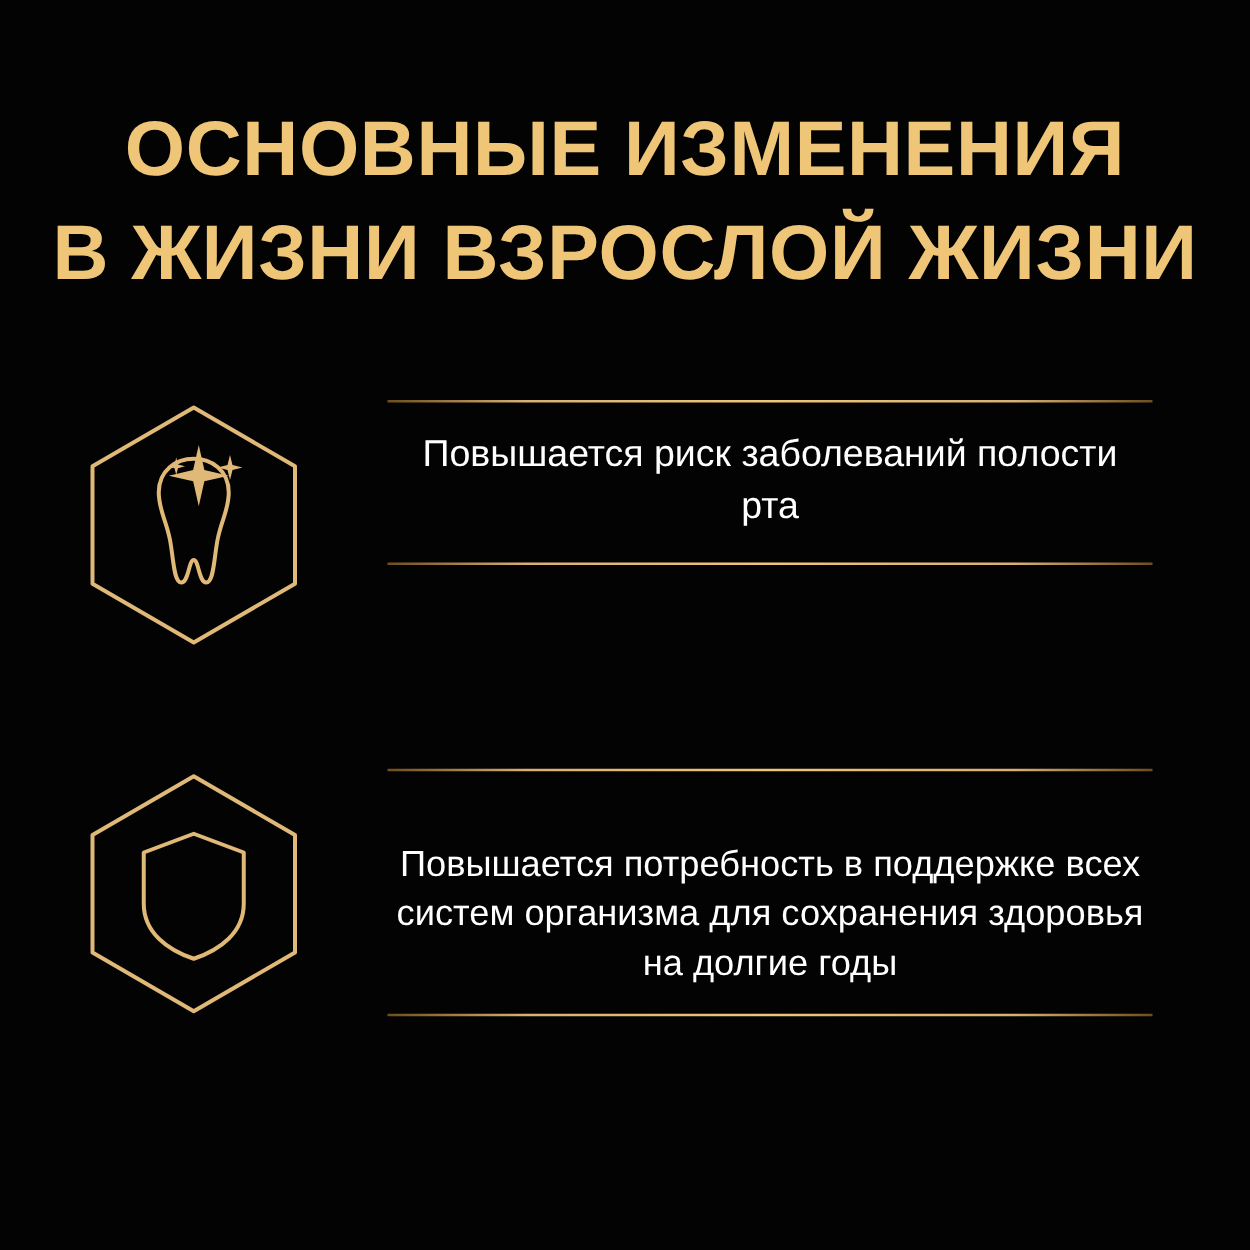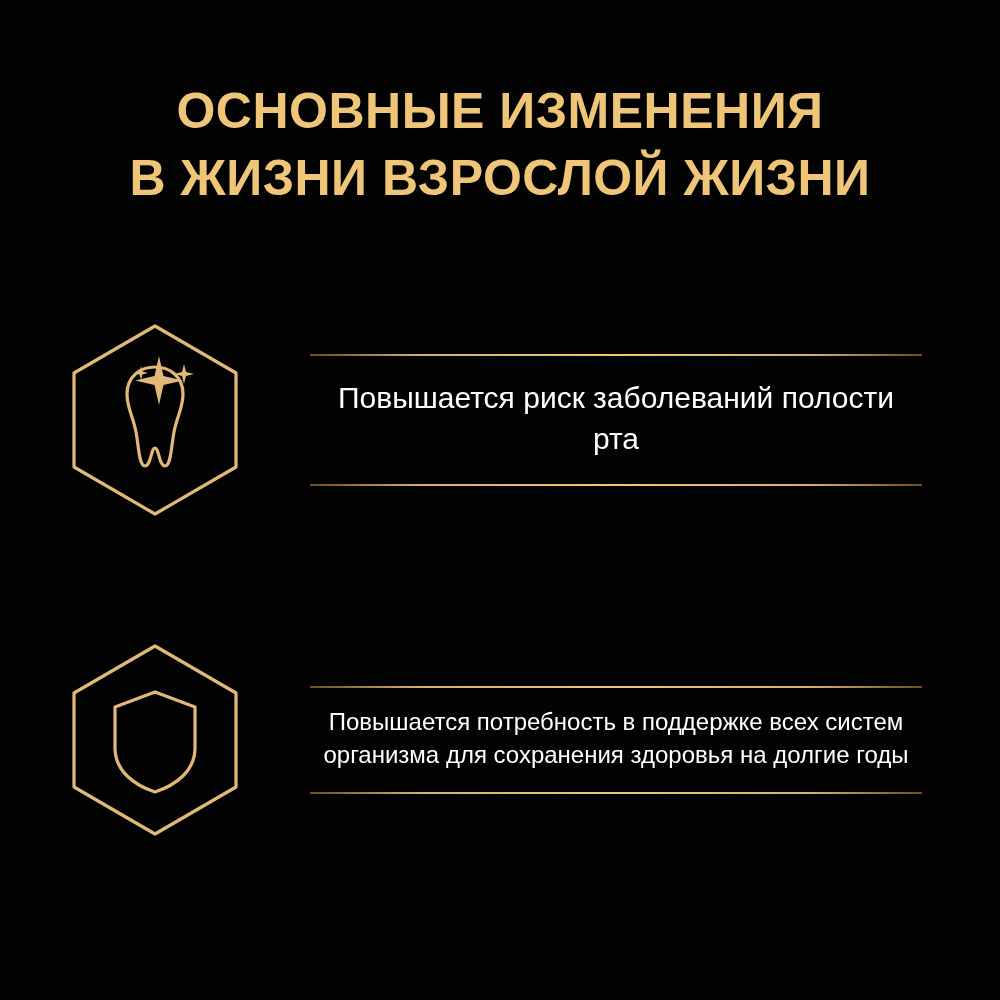--- a/index.html
+++ b/index.html
@@ -26,34 +26,34 @@
   
   .title-block {
     position: absolute;
     top: 78px;
     left: 0;
     width: 1000px;
     text-align: center;
   }
   .title-line {
     color: #efc678;
-    font-size: 50px;
+    font-size: 62px;
     font-weight: bold;
     letter-spacing: 0.5px;
     line-height: 1.34;
     white-space: nowrap;
   }
 
   
   .row {
     position: absolute;
     left: 0;
     width: 1000px;
     display: flex;
-    align-items: center;
+    align-items: flex-start;
   }
   .row-1 { top: 320px; height: 200px; }
   .row-2 { top: 615px; height: 250px; }
 
   .icon-cell {
     width: 310px;
     display: flex;
     justify-content: center;
     align-items: center;
     flex: 0 0 310px;
@@ -71,22 +71,23 @@
   }
 
   .caption {
     color: #ffffff;
     font-size: 30px;
     line-height: 1.36;
     text-align: center;
     padding: 22px 4px 24px 4px;
   }
   .row-2 .caption {
-    font-size: 24px;
+    font-size: 29px;
     padding: 18px 0 20px 0;
+    margin-top: 38px;
   }
 
   .hex-wrap {
     position: relative;
     width: 200px;
     height: 200px;
   }
   svg { display: block; overflow: visible; }
 </style>
 </head>

